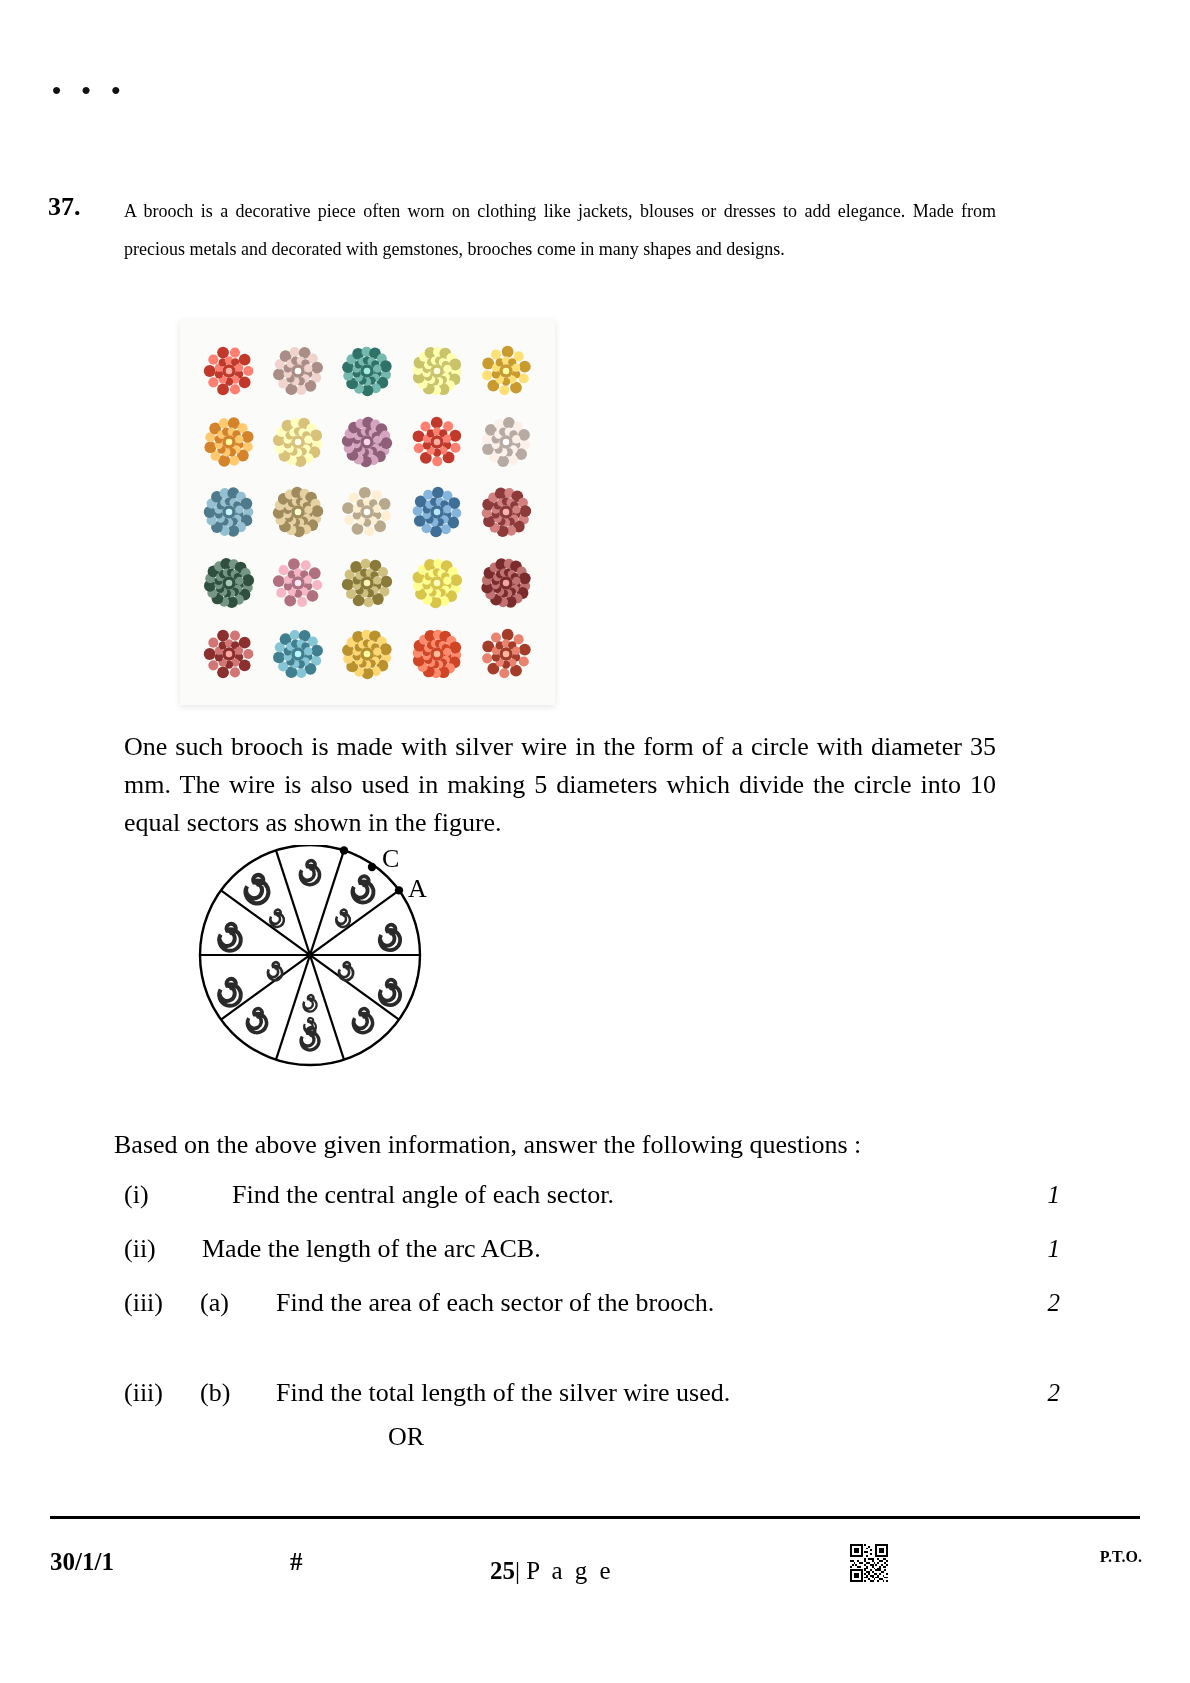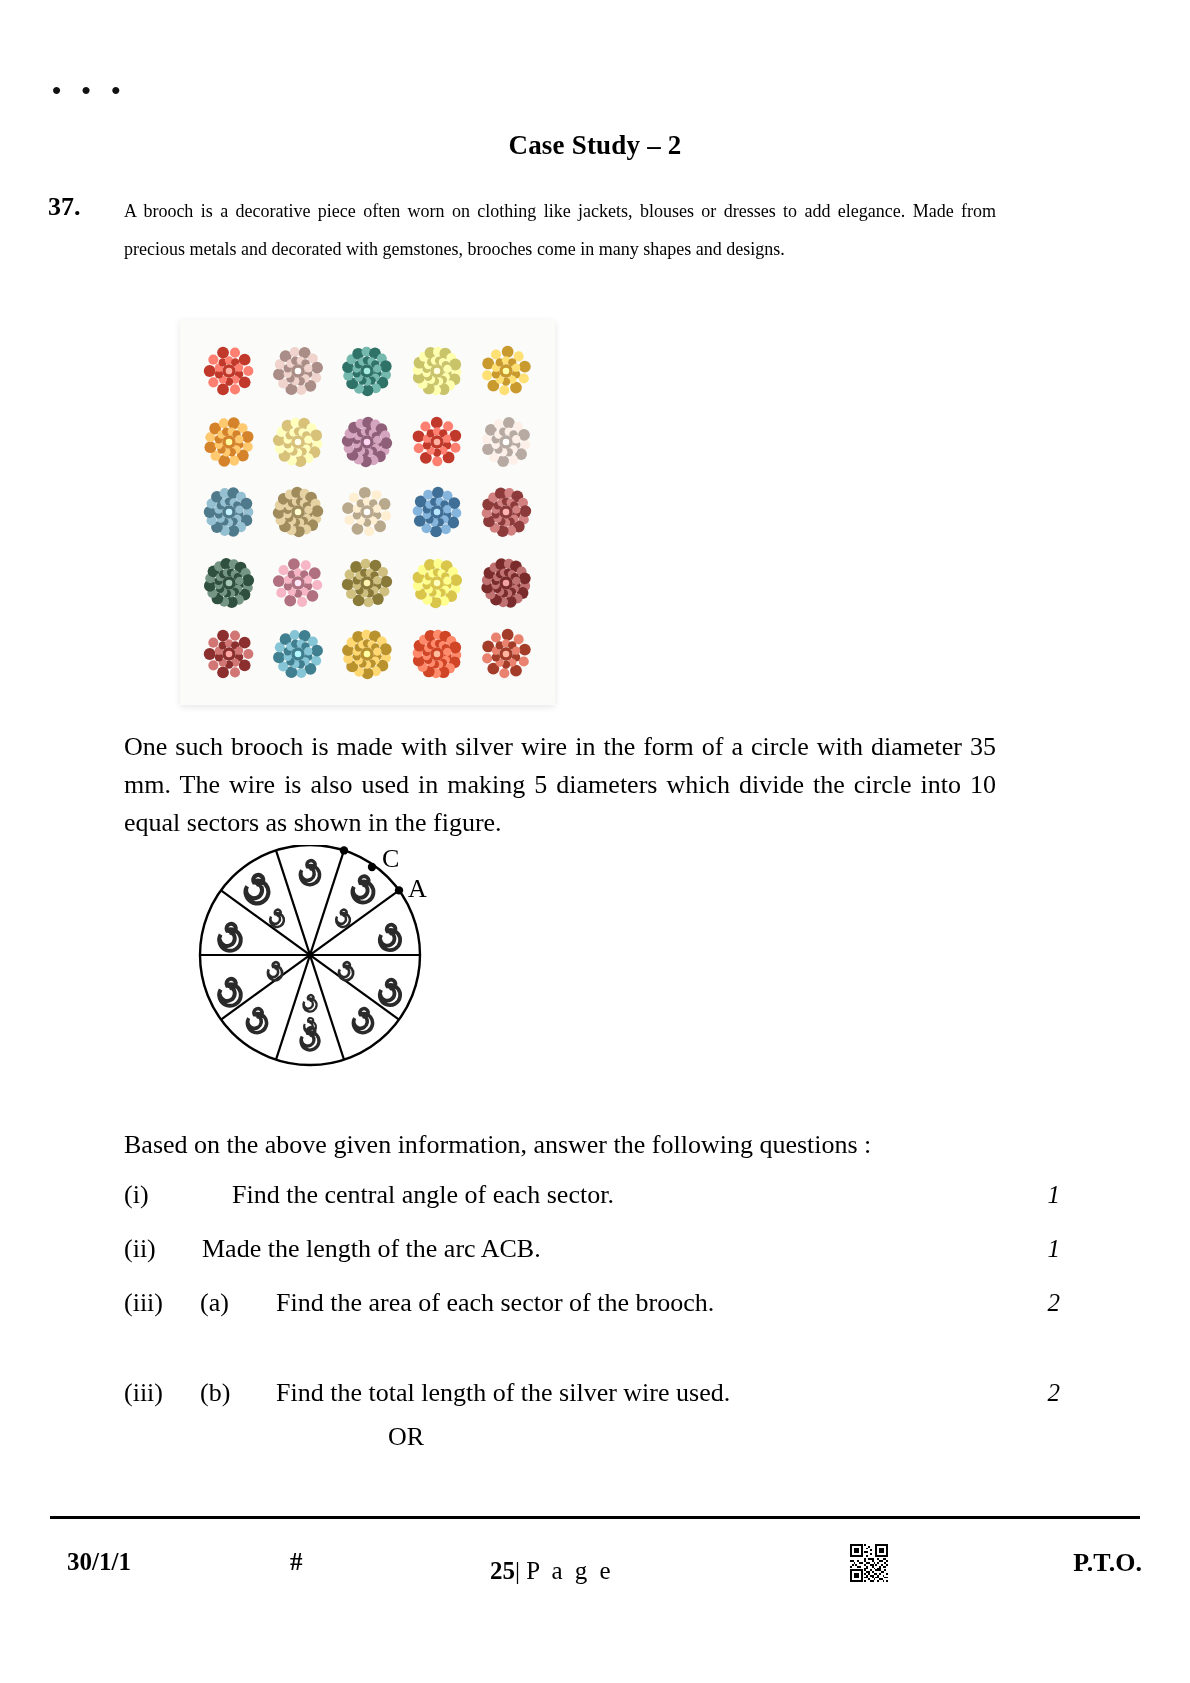--- a/index.html
+++ b/index.html
@@ -64,21 +64,21 @@
     left: 124px;
     top: 728px;
     width: 872px;
     font-size: 26px;
     line-height: 38px;
     text-align: justify;
     text-justify: inter-word;
   }
   .based-on {
     position: absolute;
-    left: 124px;
+    left: 114px;
     top: 1126px;
     width: 900px;
     font-size: 26px;
     line-height: 38px;
   }
 
   
   .brooch-panel {
     position: absolute;
     left: 180px;
@@ -169,21 +169,20 @@
     right: 48px;
     top: 1540px;
     height: 56px;
   }
   .footer-code {
     position: absolute;
     left: 0;
     top: 8px;
     font-size: 25px;
     font-weight: 700;
-    margin-left: 17px;
   }
   .footer-hash {
     position: absolute;
     left: 240px;
     top: 8px;
     font-size: 25px;
     font-weight: 700;
   }
   .footer-page {
     position: absolute;
@@ -199,32 +198,31 @@
     position: absolute;
     left: 800px;
     top: 4px;
     width: 38px;
     height: 38px;
   }
   .footer-pto {
     position: absolute;
     right: 0;
     top: 8px;
-    font-size: 26px;
+    font-size: 16px;
     font-weight: 700;
   }
 </style>
 </head>
 <body>
 
 <div class="page">
 
   <div class="top-dots">• • •</div>
 
-  <div class="case-study-heading">Case Study – 2</div>
 
   <div class="qnum">37.</div>
 
   <div class="intro-para">A brooch is a decorative piece often worn on clothing like jackets, blouses or dresses to add elegance. Made from precious metals and decorated with gemstones, brooches come in many shapes and designs.</div>
 
   <div class="brooch-panel">
     <div class="brooch-grid" id="brooch-grid">
         <div class="brooch-cell">
           <svg viewBox="-30 -30 60 60">
             <circle cx="20.00" cy="0.00" r="5.20" fill="#ff7f71"></circle>

